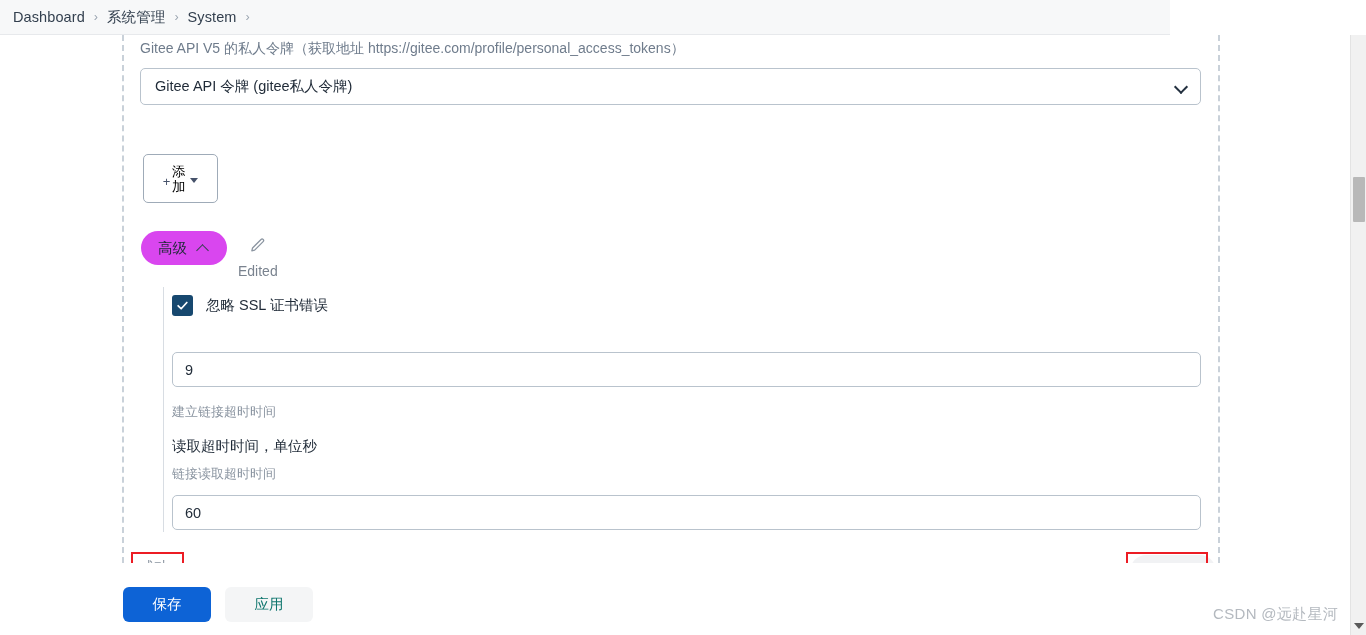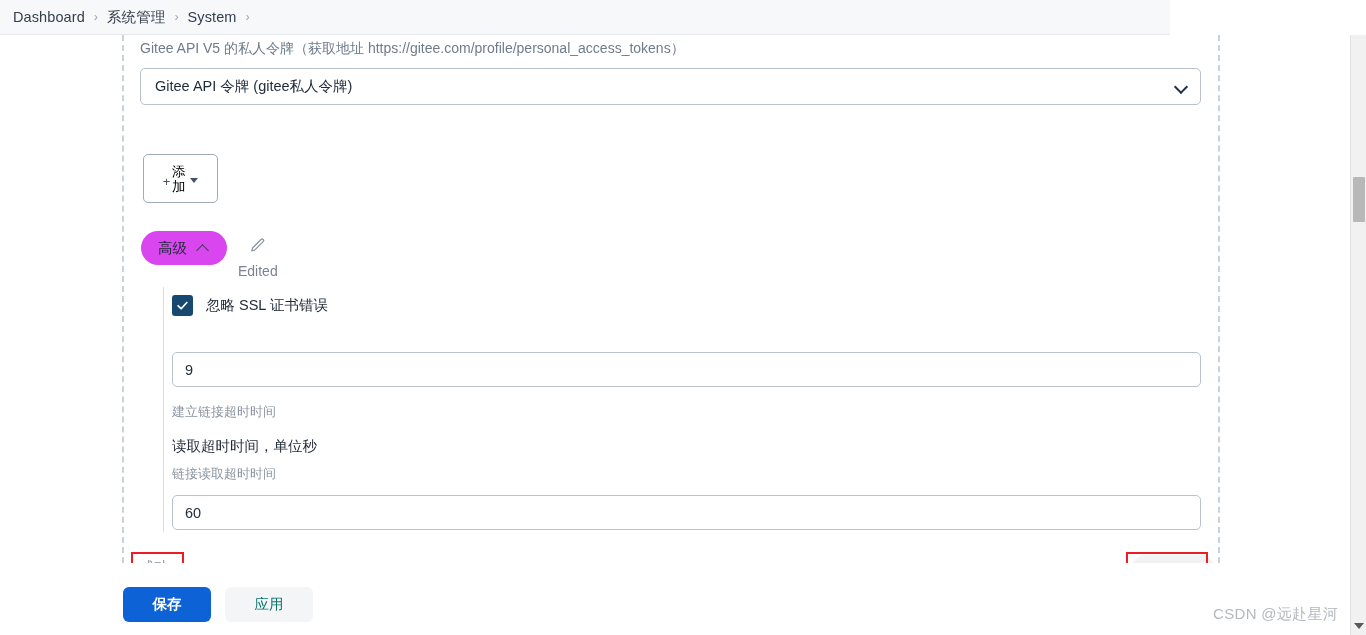--- a/index.html
+++ b/index.html
@@ -311,21 +311,21 @@
   .btn-primary {
     height: 35px;
     min-width: 88px;
     background: #0d63d6;
     border-radius: 6px;
     display: flex;
     align-items: center;
     justify-content: center;
     color: #ffffff;
     font-size: 14.5px;
-    font-weight: bold;
+    font-weight: normal;
     border: none;
     padding: 0 24px;
     font-family: inherit;
   }
   .btn-secondary {
     height: 35px;
     min-width: 88px;
     background: #f4f5f6;
     border-radius: 6px;
     display: flex;

